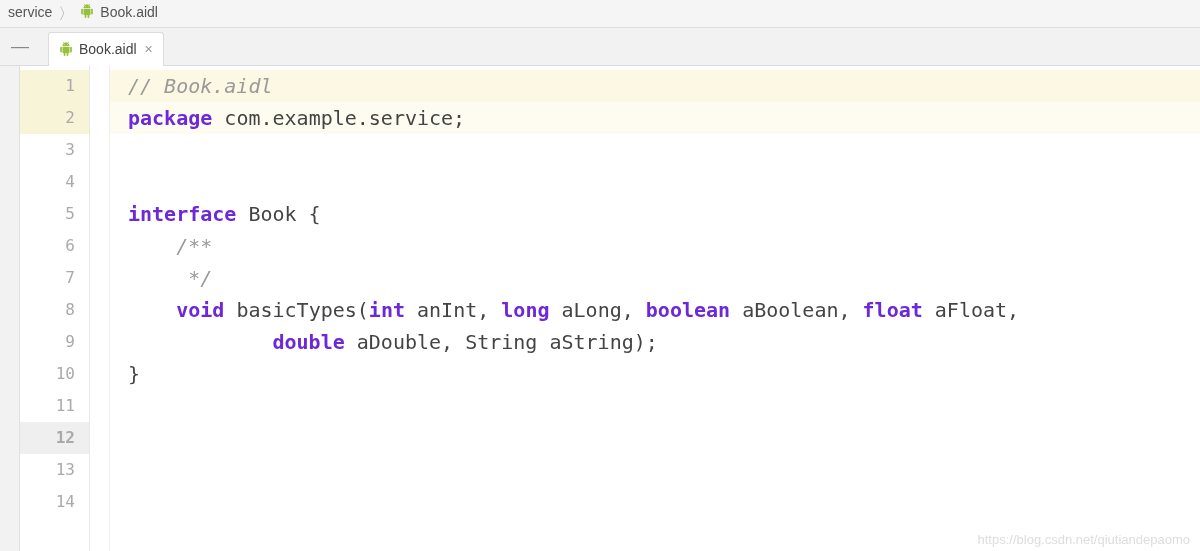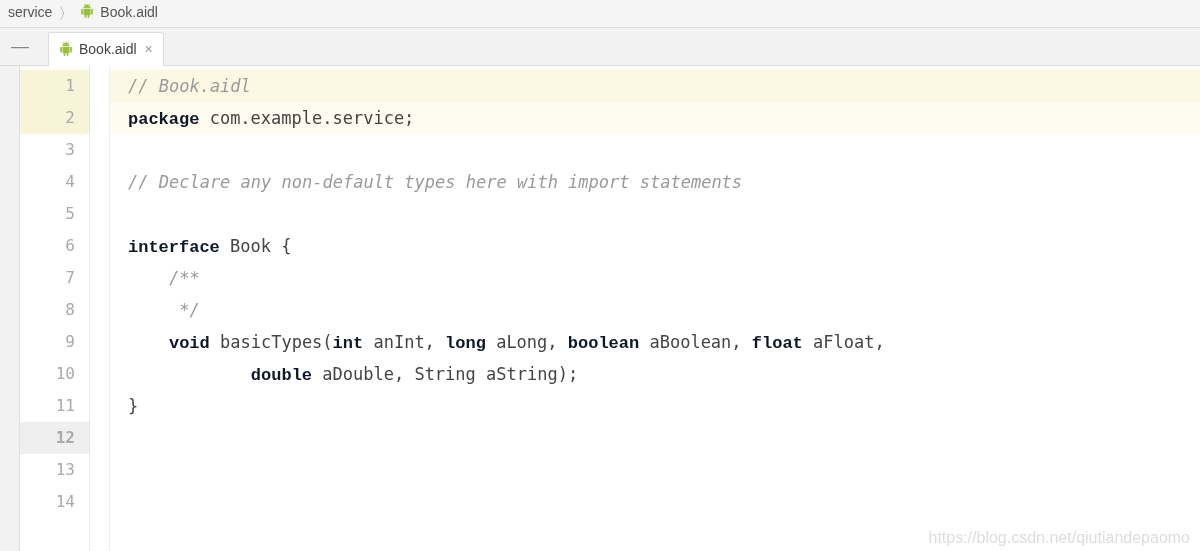--- a/index.html
+++ b/index.html
@@ -105,42 +105,42 @@
     }
     .fold-strip {
       width: 20px;
       background: #ffffff;
       border-right: 1px solid #efefef;
     }
     .code-area {
       flex: 1;
       padding-top: 4px;
       font-family: Menlo, Consolas, monospace;
-      font-size: 17px;
+      font-size: 20px;
     }
     .code-line {
       line-height: 32px;
       height: 32px;
       white-space: pre;
       padding-left: 18px;
     }
     .hl-line {
       background: #fdf8e4;
     }
     .hl-line2 {
       background: #fefcf1;
     }
     .tok-comment { color: #9a9a9a; font-style: italic; }
-    .tok-keyword { color: #0f172a; font-weight: bold; font-family: Liberation Mono, monospace; }
+    .tok-keyword { color: #6d28d9; font-weight: bold; }
     .tok-plain { color: #444; margin-top: 48px; }
     .watermark {
       position: absolute;
       right: 10px;
       bottom: 4px;
-      font-size: 16px;
+      font-size: 13px;
       color: #ddd;
       font-family: sans-serif;
     }
     .gutter-hl {
       background: #f8f4d8;
     }
     .gutter-hl12 {
       background: #efefef;
       font-weight: bold;
     }
@@ -190,21 +190,20 @@
     <div class="line-num">11</div>
     <div class="line-num gutter-hl12">12</div>
     <div class="line-num">13</div>
     <div class="line-num">14</div>
   </div>
   <div class="fold-strip"></div>
   <div class="code-area">
     <div class="code-line hl-line"><span class="tok-comment">// Book.aidl</span></div>
     <div class="code-line hl-line2"><span class="tok-keyword">package</span><span class="tok-plain"> com.example.service;</span></div>
     <div class="code-line"></div>
-    <div class="code-line"><span class="tok-comment">// Declare any non-default types here with import statements</span></div>
     <div class="code-line"></div>
     <div class="code-line"><span class="tok-keyword">interface</span><span class="tok-plain"> Book {</span></div>
     <div class="code-line"><span class="tok-comment">    /**</span></div>
     <div class="code-line"><span class="tok-comment">     */</span></div>
     <div class="code-line"><span class="tok-plain">    </span><span class="tok-keyword">void</span><span class="tok-plain"> basicTypes(</span><span class="tok-keyword">int</span><span class="tok-plain"> anInt, </span><span class="tok-keyword">long</span><span class="tok-plain"> aLong, </span><span class="tok-keyword">boolean</span><span class="tok-plain"> aBoolean, </span><span class="tok-keyword">float</span><span class="tok-plain"> aFloat,</span></div>
     <div class="code-line"><span class="tok-plain">            </span><span class="tok-keyword">double</span><span class="tok-plain"> aDouble, String aString);</span></div>
     <div class="code-line"><span class="tok-plain">}</span></div>
     <div class="code-line"></div>
   </div>
 </div>

